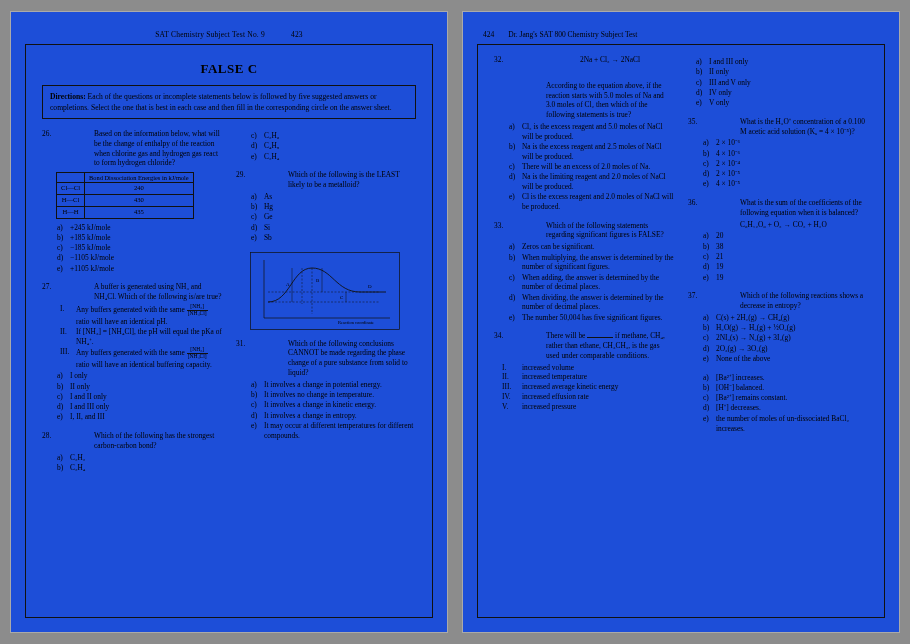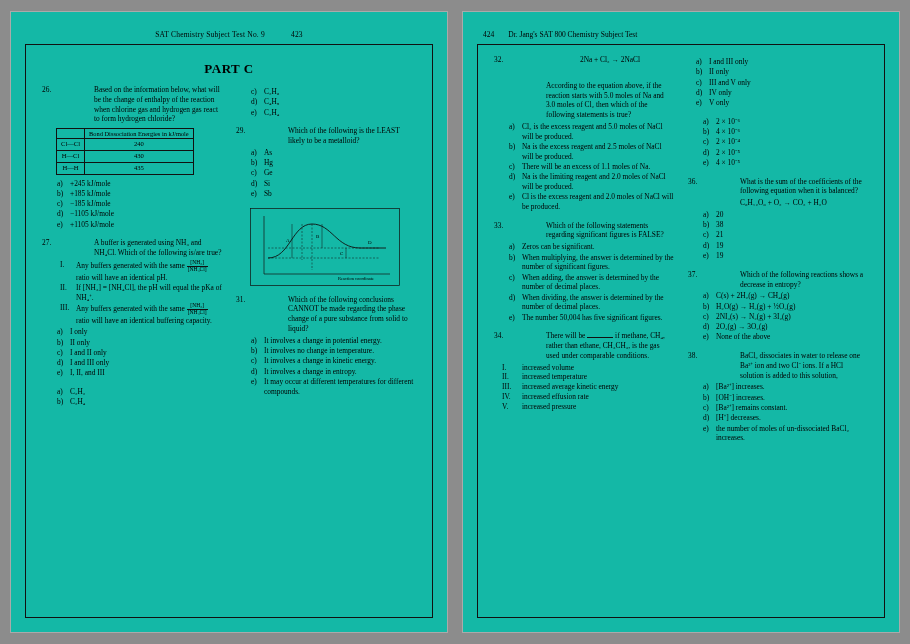--- a/index.html
+++ b/index.html
@@ -1,18 +1,18 @@
 <!DOCTYPE html>
 <html><head>
 <meta charset="utf-8">
 <style>
   html,body{margin:0;padding:0;background:#8c8c8c;}
   body{width:910px;height:644px;font-family:"Liberation Serif",serif;}
   .spread{display:flex;gap:14px;padding:11px 10px;box-sizing:border-box;height:644px;}
-  .page{background:#14b8a6;border:1px solid #aaaaaa;box-sizing:border-box;flex:1;position:relative;padding:18px 20px 10px 20px;}
+  .page{background:#1d4ed8;border:1px solid #aaaaaa;box-sizing:border-box;flex:1;position:relative;padding:18px 20px 10px 20px;}
   .page-inner{border:1px solid #111;position:absolute;left:14px;top:32px;right:14px;bottom:14px;box-sizing:border-box;}
   .content{position:absolute;left:0;top:0;right:0;bottom:0;padding:10px 16px;box-sizing:border-box;overflow:hidden;}
   .runhead{font-size:7.5px;text-align:center;margin-bottom:2px;letter-spacing:.2px;}
   .runhead .pg{margin-left:26px;}
   .runhead-left{font-size:7.5px;}
   .runhead-left .pg{margin-right:14px;}
   .parttitle{text-align:center;font-weight:bold;font-size:13px;margin:6px 0 8px 0;letter-spacing:.5px;}
   .directions{border:1px solid #111;padding:5px 7px;font-size:7.6px;line-height:1.45;margin-bottom:10px;}
   .cols{display:flex;gap:14px;font-size:7.4px;line-height:1.32;}
   .col{flex:1;}
@@ -46,22 +46,25 @@
 
 <div class="spread">
 
   <div class="page">
     <div class="runhead">
       <span>SAT Chemistry Subject Test No. 9</span><span class="pg">423</span>
     </div>
     <div class="page-inner">
       <div class="content">
 
-        <div class="parttitle">PART C</div>
-
+        <div class="parttitle">FALSE C</div>
+
+        <div class="directions">
+          <b>Directions:</b><span> Each of the questions or incomplete statements below is followed by five suggested answers or completions. Select the one that is best in each case and then fill in the corresponding circle on the answer sheet.</span>
+        </div>
 
         <div class="cols">
 
           <div class="col">
 
             <div class="q">
               <div class="qhead">
                 <span class="qnum">26.</span>
                 <span class="qtext">Based on the information below, what will be the change of enthalpy of the reaction when chlorine gas and hydrogen gas react to form hydrogen chloride?</span>
               </div>
@@ -146,20 +149,24 @@
                     <span class="txt">I and III only</span>
                   </li>
                 <li>
                     <span class="lbl">e)</span>
                     <span class="txt">I, II, and III</span>
                   </li>
               </ol>
             </div>
 
             <div class="q">
+              <div class="qhead">
+                <span class="qnum">28.</span>
+                <span class="qtext">Which of the following has the strongest carbon-carbon bond?</span>
+              </div>
               <ol class="choices">
                 <li>
                     <span class="lbl">a)</span>
                     <span class="txt">C₂H₂</span>
                   </li>
                 <li>
                     <span class="lbl">b)</span>
                     <span class="txt">C₂H₄</span>
                   </li>
               </ol>
@@ -295,21 +302,21 @@
                 <li>
                     <span class="lbl">a)</span>
                     <span class="txt">Cl₂ is the excess reagent and 5.0 moles of NaCl will be produced.</span>
                   </li>
                 <li>
                     <span class="lbl">b)</span>
                     <span class="txt">Na is the excess reagent and 2.5 moles of NaCl will be produced.</span>
                   </li>
                 <li>
                     <span class="lbl">c)</span>
-                    <span class="txt">There will be an excess of 1.1 moles of Na.</span>
+                    <span class="txt">There will be an excess of 2.0 moles of Na.</span>
                   </li>
                 <li>
                     <span class="lbl">d)</span>
                     <span class="txt">Na is the limiting reagent and 2.0 moles of NaCl will be produced.</span>
                   </li>
                 <li>
                     <span class="lbl">e)</span>
                     <span class="txt">Cl is the excess reagent and 2.0 moles of NaCl will be produced.</span>
                   </li>
               </ol>
@@ -396,20 +403,24 @@
                     <span class="txt">IV only</span>
                   </li>
                 <li>
                     <span class="lbl">e)</span>
                     <span class="txt">V only</span>
                   </li>
               </ol>
             </div>
 
             <div class="q">
+              <div class="qhead">
+                <span class="qnum">35.</span>
+                <span class="qtext">What is the H₃O⁺ concentration of a 0.100 M acetic acid solution (Kₐ = 4 × 10⁻⁵)?</span>
+              </div>
               <ol class="choices">
                 <li>
                     <span class="lbl">a)</span>
                     <span class="txt">2 × 10⁻⁶</span>
                   </li>
                 <li>
                     <span class="lbl">b)</span>
                     <span class="txt">4 × 10⁻⁶</span>
                   </li>
                 <li>
@@ -482,32 +493,28 @@
                     <span class="txt">2O₃(g) → 3O₂(g)</span>
                   </li>
                 <li>
                     <span class="lbl">e)</span>
                     <span class="txt">None of the above</span>
                   </li>
               </ol>
             </div>
 
             <div class="q">
-              <div class="qhead">
-                <span class="qnum">38.</span>
-                <span class="qtext">BaCl₂ dissociates in water to release one Ba²⁺ ion and two Cl⁻ ions. If a HCl solution is added to this solution,</span>
-              </div>
               <ol class="choices">
                 <li>
                     <span class="lbl">a)</span>
                     <span class="txt">[Ba²⁺] increases.</span>
                   </li>
                 <li>
                     <span class="lbl">b)</span>
-                    <span class="txt">[OH⁻] increases.</span>
+                    <span class="txt">[OH⁻] balanced.</span>
                   </li>
                 <li>
                     <span class="lbl">c)</span>
                     <span class="txt">[Ba²⁺] remains constant.</span>
                   </li>
                 <li>
                     <span class="lbl">d)</span>
                     <span class="txt">[H⁺] decreases.</span>
                   </li>
                 <li>

